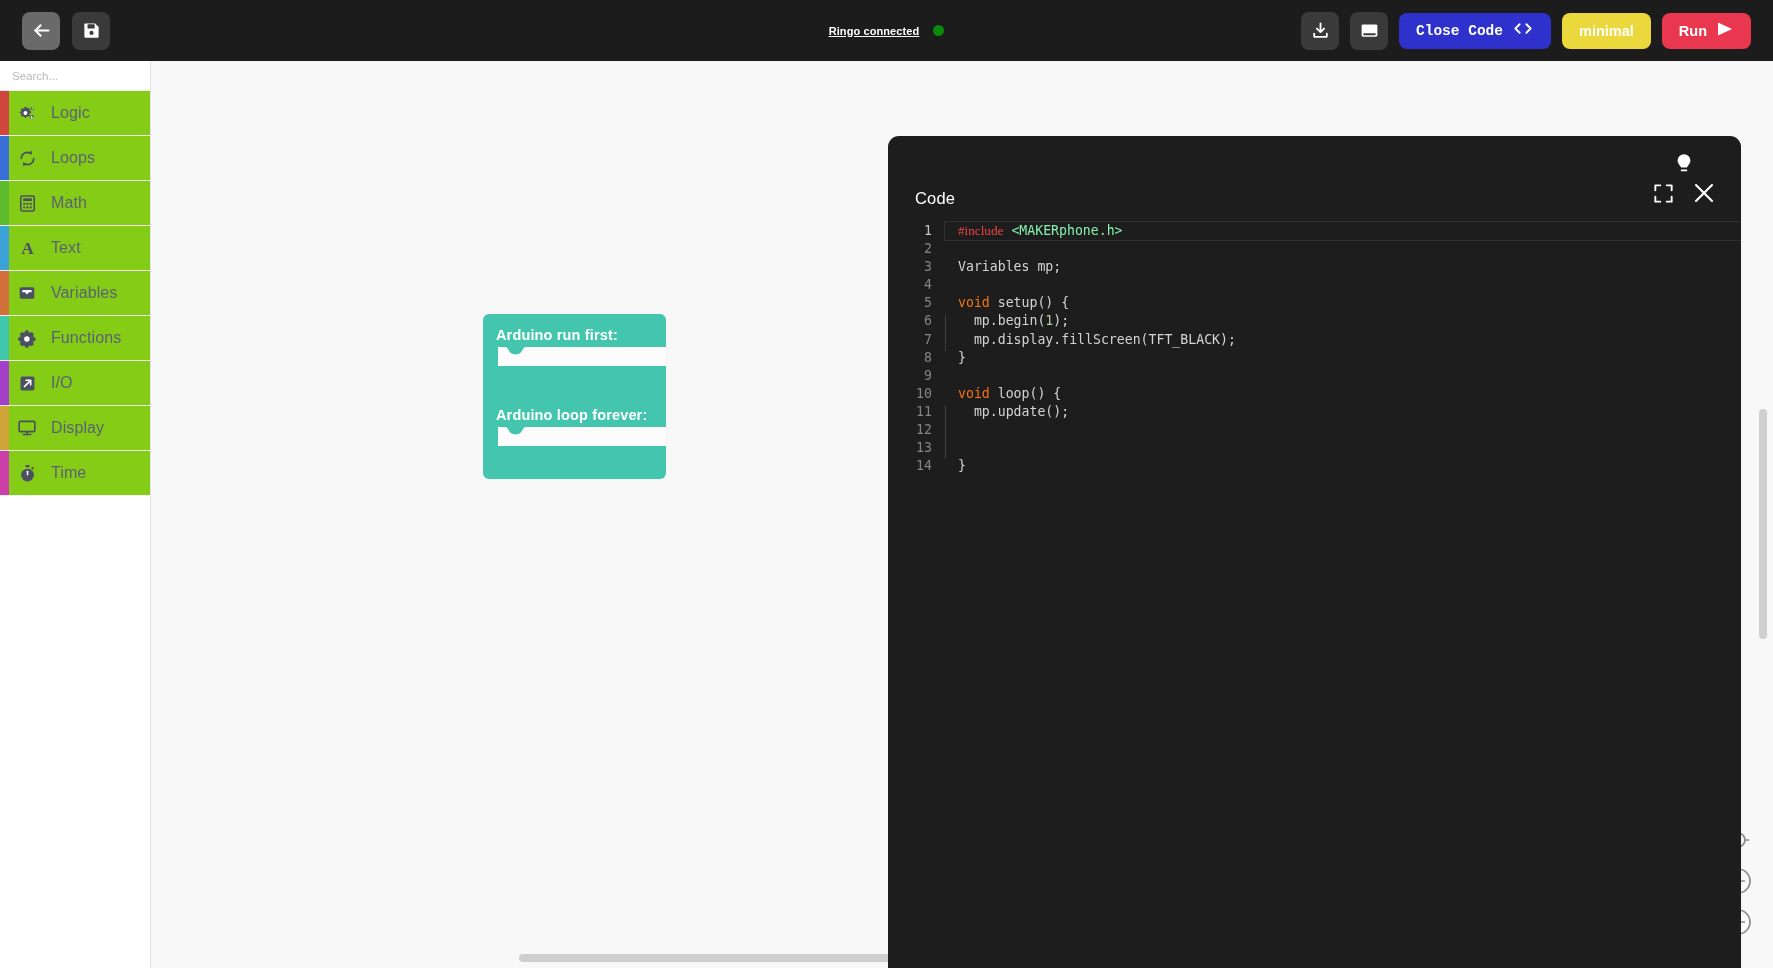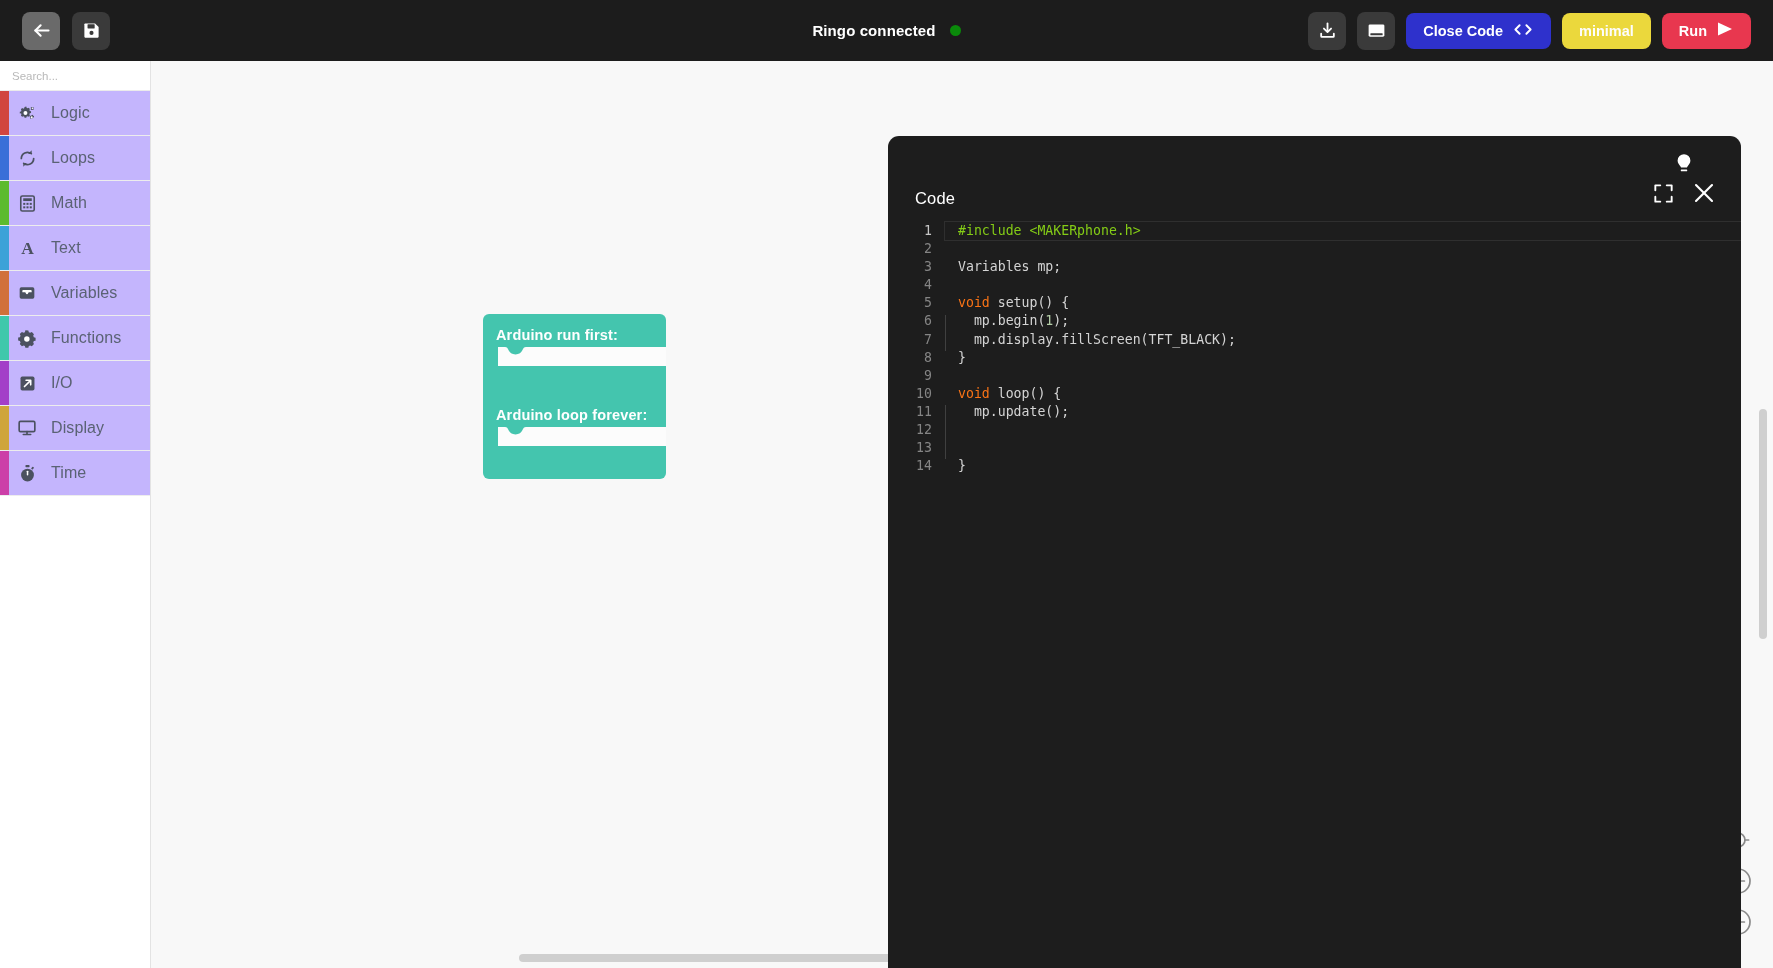--- a/index.html
+++ b/index.html
@@ -58,23 +58,24 @@
     left: 0; right: 0;
     top: 0; bottom: 0;
     display: flex;
     align-items: center;
     justify-content: center;
     pointer-events: none;
     gap: 14px;
   }
   .conn-text {
     color: #ffffff;
-    font-size: 15px;
+    font-size: 11px;
     font-weight: bold;
     letter-spacing: .1px;
+    text-decoration: underline;
   }
   .conn-dot {
     width: 11px;
     height: 11px;
     border-radius: 50%;
     background: #0a8a0a;
   }
 
   .tb-right {
     margin-left: auto;
@@ -93,21 +94,21 @@
     gap: 9px;
     padding: 0 17px;
     font-size: 14.5px;
     font-weight: bold;
     color: #fff;
     cursor: pointer;
     border: none;
     white-space: nowrap;
     font-family: "Liberation Sans", sans-serif;
   }
-  .pill.blue   { background: #2e31cc; }
+  .pill.blue   { background: #2e31cc; font-family: Liberation Mono, monospace; }
   .pill.yellow { background: #ebd83c; color: #fdfdfd; }
   .pill.red    { background: #e8374f; }
 
   
   .body {
     flex: 1;
     display: flex;
     min-height: 0;
     position: relative;
     background: #fff;
@@ -147,21 +148,21 @@
 
   .cat {
     position: relative;
     height: 45px;
     display: flex;
     align-items: center;
     padding-left: 16px;
     gap: 13px;
     border-bottom: 1px solid #ededed;
     cursor: pointer;
-    background: #c4b5fd;
+    background: #84cc16;
   }
   .cat .accent {
     position: absolute;
     left: 0; top: 0;
     width: 9px;
     height: 100%;
   }
   .cat .cat-icon {
     width: 22px;
     display: flex;
@@ -341,22 +342,22 @@
     height: 18.1px;
     border: 1px solid #2f2f2f;
     pointer-events: none;
   }
   .indent-guide {
     position: absolute;
     width: 1px;
     background: #404040;
   }
 
-  .tk-pre   { color: #84cc16; }  
-  .tk-str   { color: #84cc16; }  
+  .tk-pre   { color: #ef4444; font-family: Liberation Serif, serif; }  
+  .tk-str   { color: #86efac; }  
   .tk-kw    { color: #f97316; }  
   .tk-num   { color: #b5cea8; }  
   .tk-plain { color: #d4d4d4; }
 
   .code-vscroll {
     position: absolute;
     right: 0;
     top: 0;
     width: 14px;
     height: 100%;

